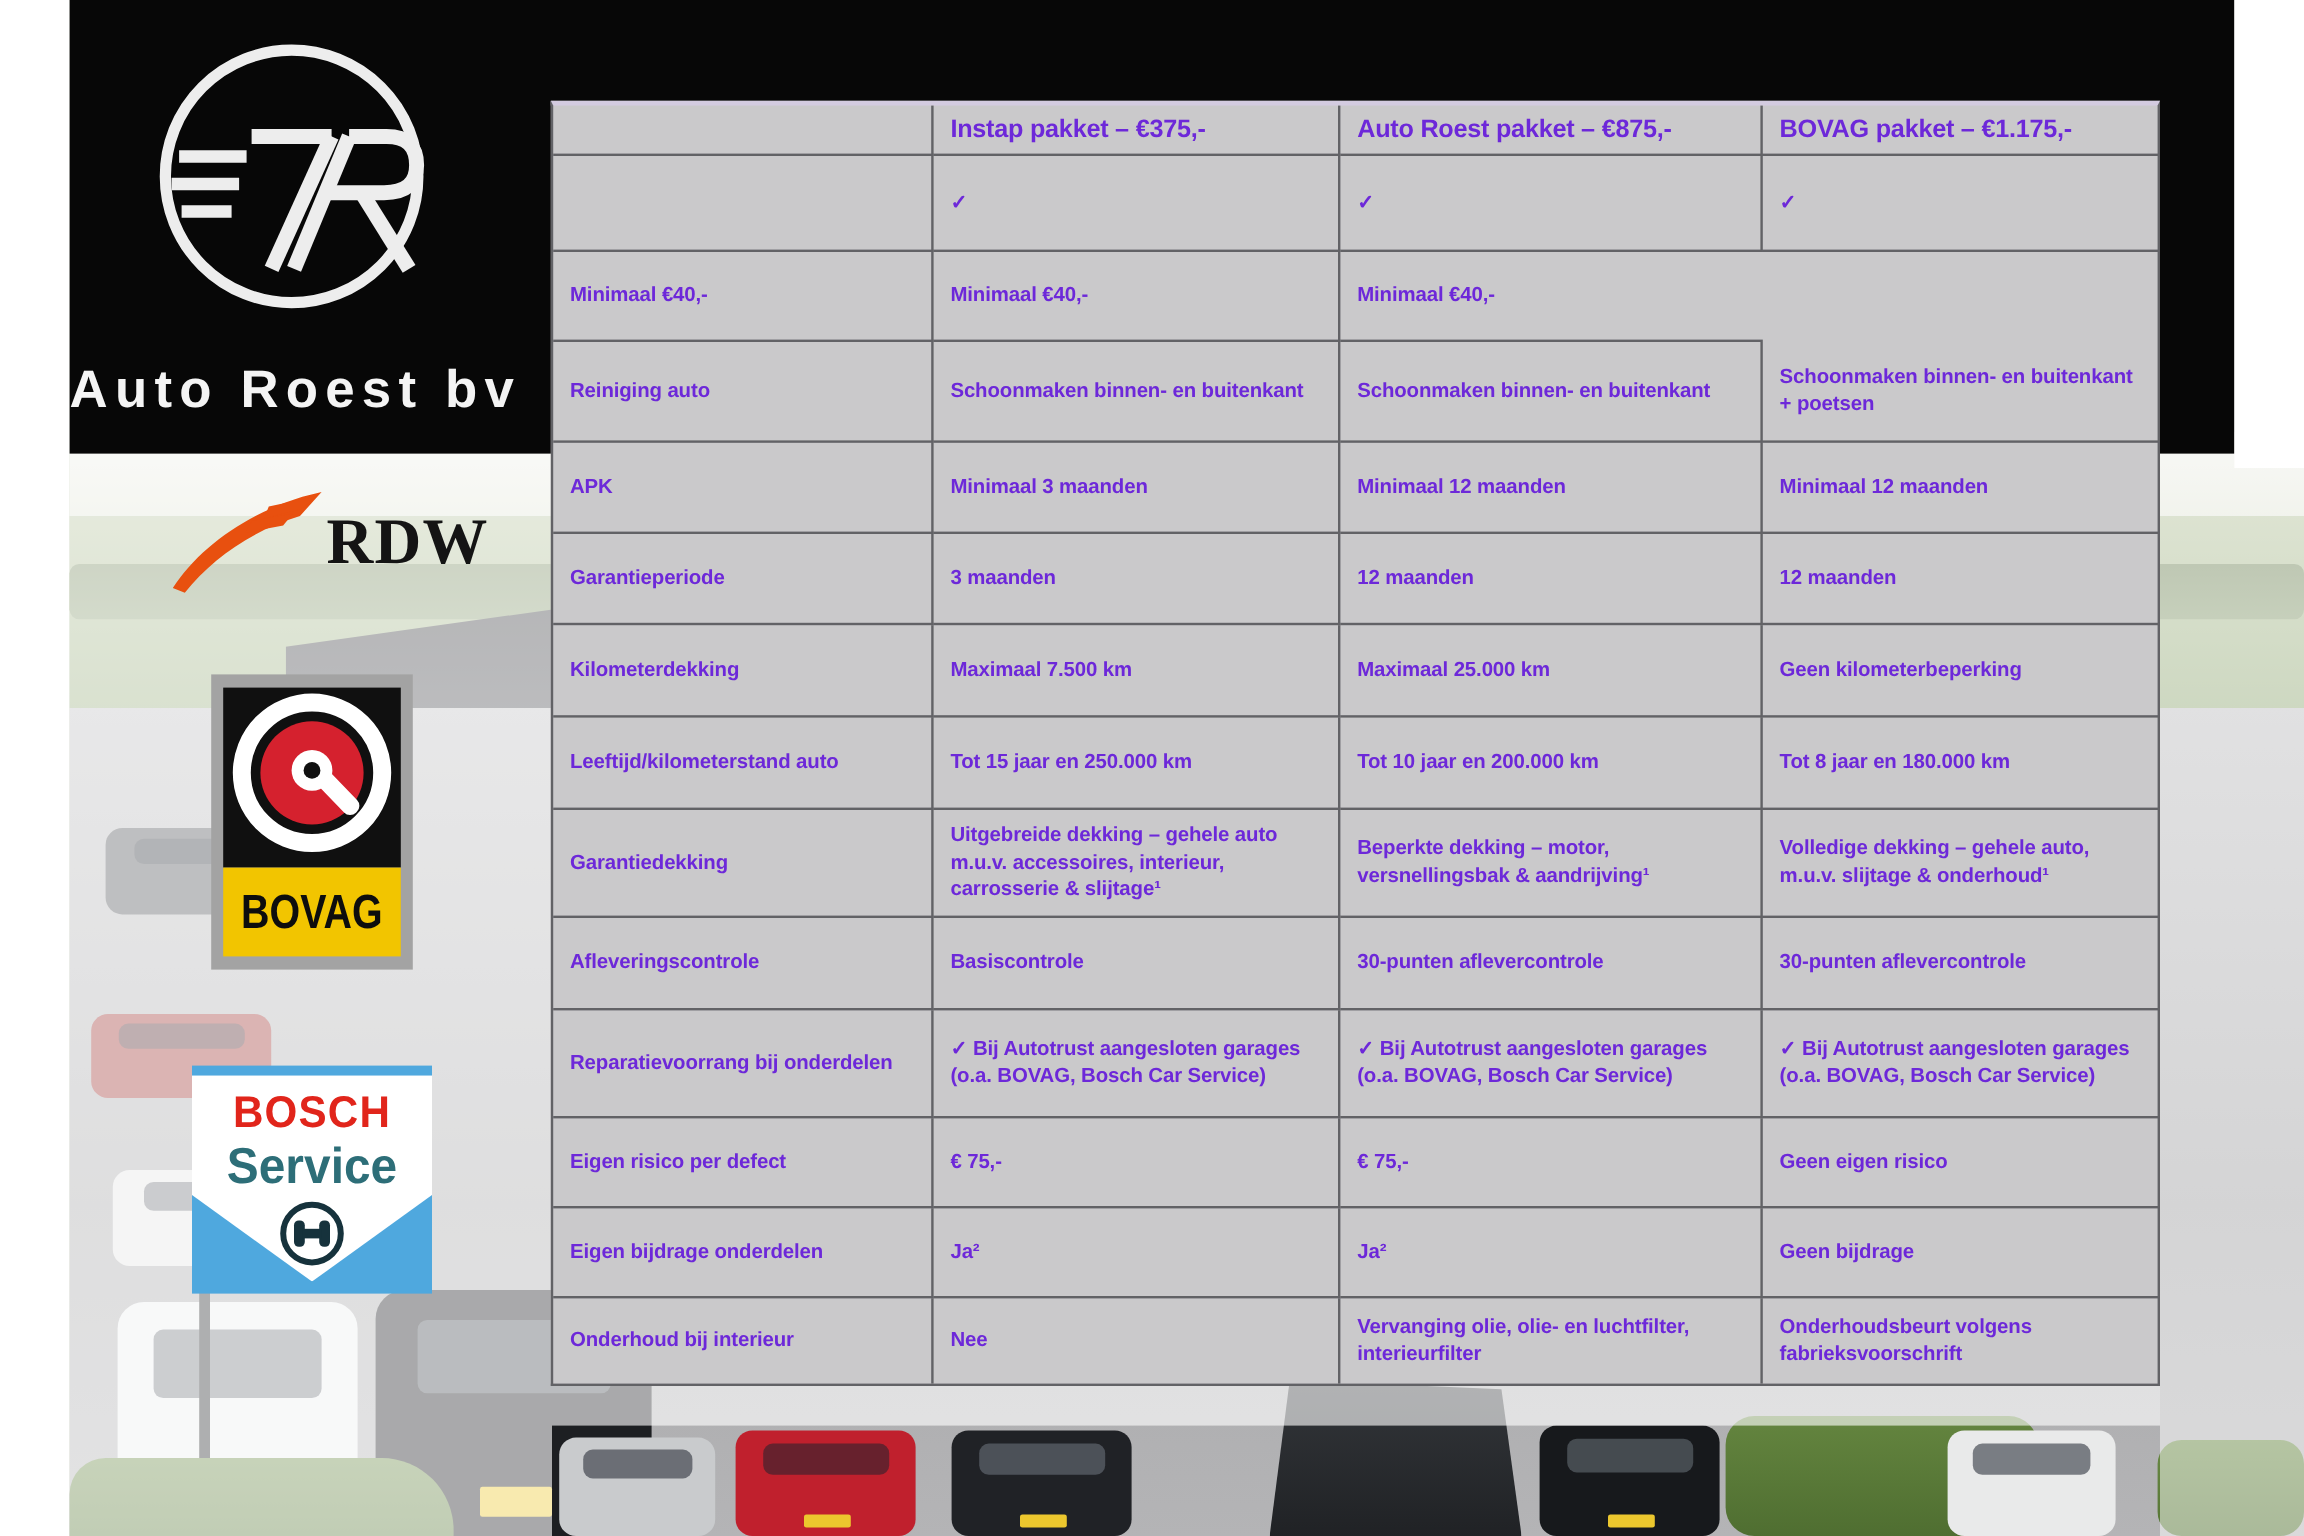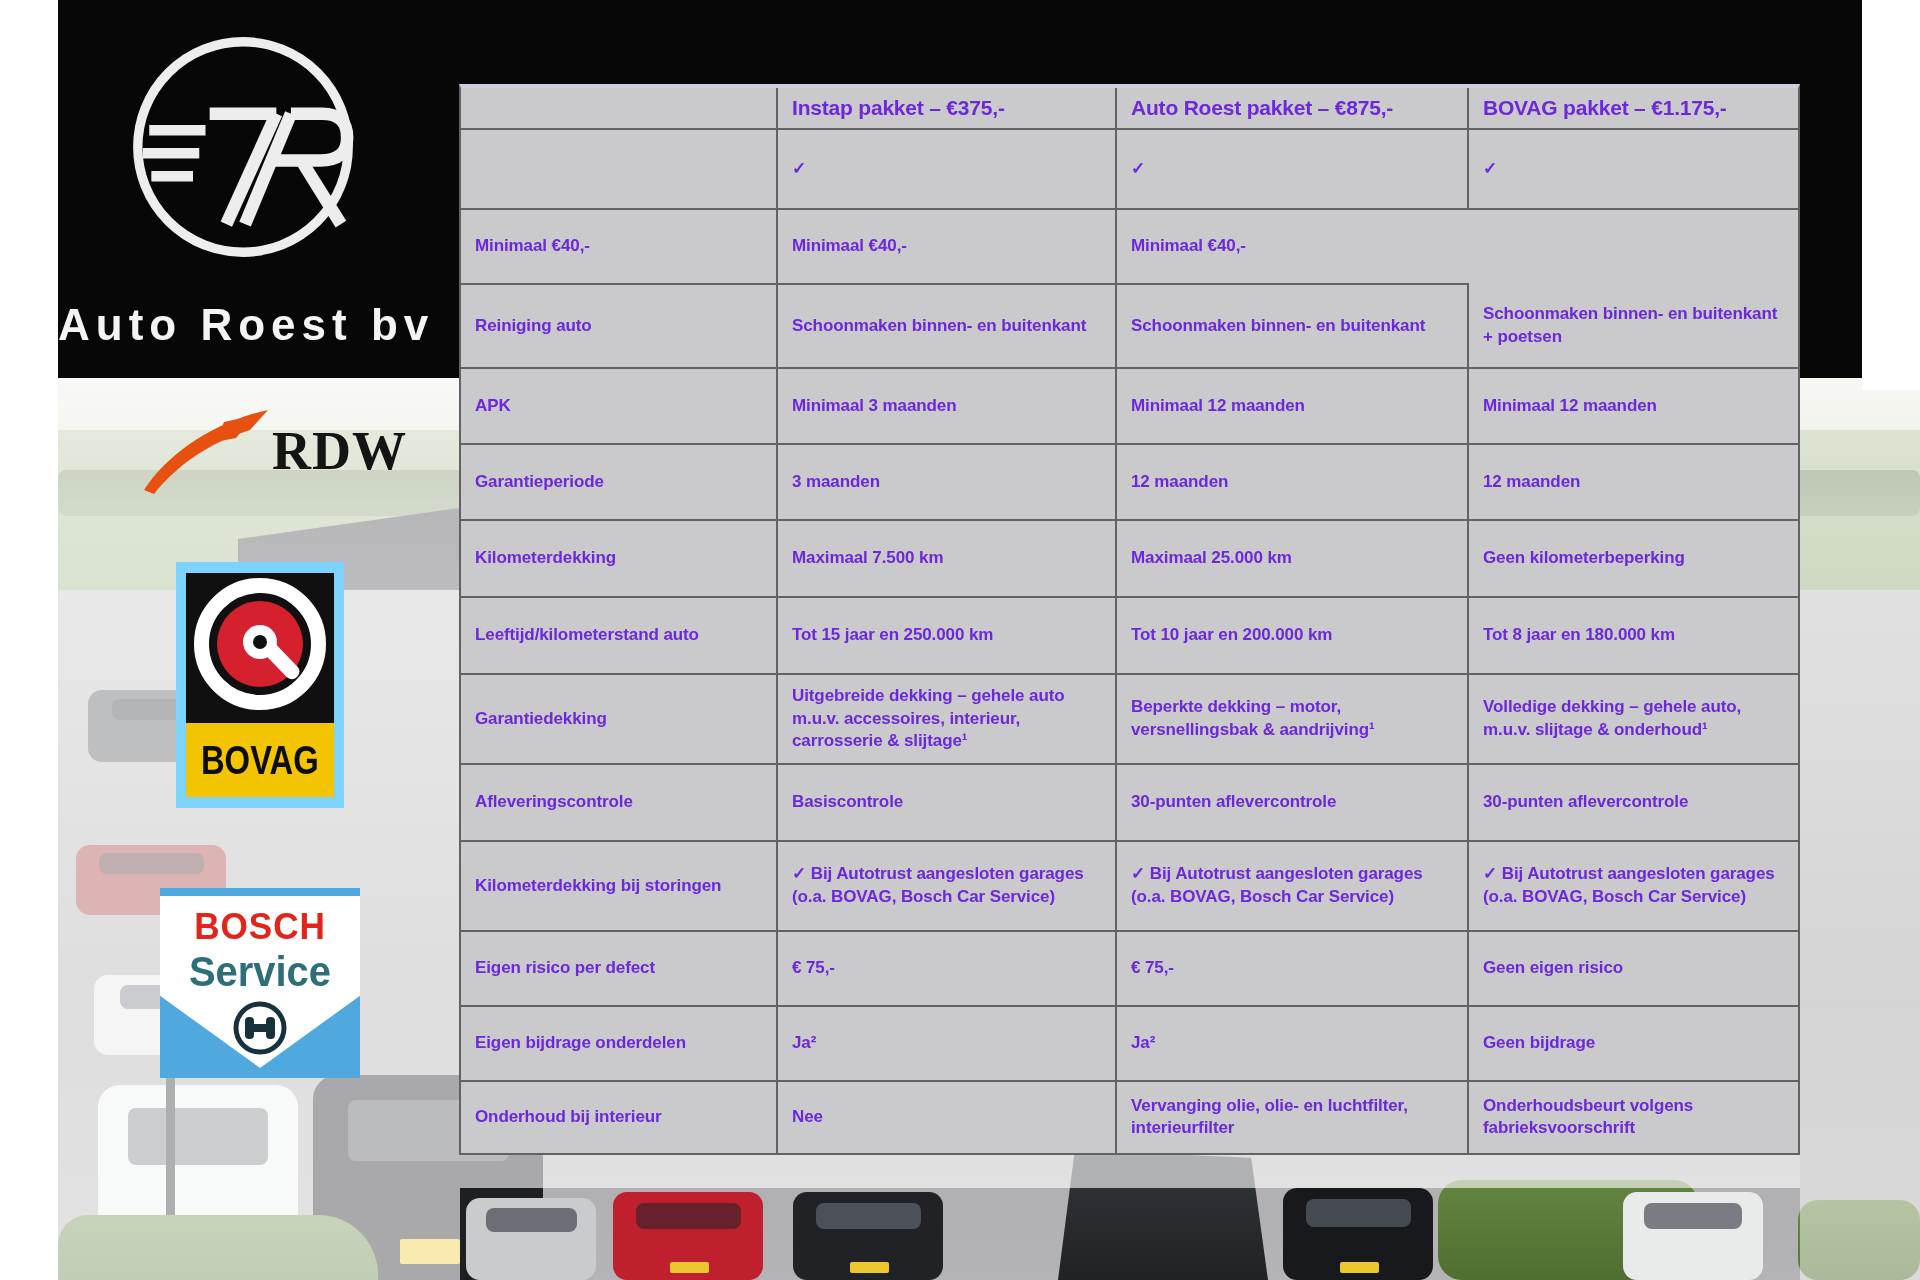--- a/index.html
+++ b/index.html
@@ -32,21 +32,21 @@
   .white-corner{position:absolute;left:1862px;top:0;width:58px;height:390px;background:#ffffff;}
   .brand{position:absolute;left:58px;top:0;width:420px;height:378px;}
   .brand svg{position:absolute;left:60px;top:22px;}
   .brand-name{position:absolute;left:0;top:300px;width:420px;text-align:left;color:#f4f4f4;
               font-size:44px;font-weight:bold;letter-spacing:6px;white-space:nowrap;}
 
   
   .rdw{position:absolute;left:140px;top:408px;width:300px;height:110px;}
   .rdw-text{position:absolute;left:132px;top:12px;font-family:"Liberation Serif",serif;font-weight:600;
             font-size:54px;color:#141414;letter-spacing:1px;}
-  .bovag{position:absolute;left:176px;top:562px;width:168px;height:246px;background:#7dd3fc;padding:0;}
+  .bovag{position:absolute;left:176px;top:562px;width:168px;height:246px;background:#a3a3a3;padding:0;}
   .bovag-top{position:absolute;left:10px;top:11px;width:148px;height:150px;background:#101010;overflow:hidden;}
   .bovag-ring{position:absolute;left:8px;top:5px;width:132px;height:132px;border:15px solid #ffffff;border-radius:50%;box-sizing:border-box;}
   .bovag-red{position:absolute;left:31px;top:28px;width:86px;height:86px;background:#d5212e;border-radius:50%;}
   .bovag-rod{position:absolute;left:68px;top:62px;width:58px;height:15px;background:#ffffff;border-radius:7px;transform:rotate(46deg);transform-origin:10px 7px;}
   .bovag-hub{position:absolute;left:57px;top:52px;width:34px;height:34px;background:#ffffff;border-radius:50%;}
   .bovag-dot{position:absolute;left:67px;top:62px;width:14px;height:14px;background:#101010;border-radius:50%;}
   .bovag-bottom{position:absolute;left:10px;top:161px;width:148px;height:74px;background:#f2c500;display:flex;align-items:center;justify-content:center;}
   .bovag-bottom span{font-size:40px;font-weight:bold;color:#0d0d0d;transform:scaleX(.82);letter-spacing:0;}
 
   .bosch{position:absolute;left:160px;top:888px;width:200px;height:190px;background:#4fa8de;overflow:hidden;}
@@ -237,21 +237,21 @@
     <div class="cell">Beperkte dekking – motor, versnellingsbak &amp; aandrijving¹</div>
     <div class="cell">Volledige dekking – gehele auto, m.u.v. slijtage &amp; onderhoud¹</div>
   </div>
   <div class="row" style="min-height:77px">
     <div class="cell">Afleveringscontrole</div>
     <div class="cell">Basiscontrole</div>
     <div class="cell">30-punten aflevercontrole</div>
     <div class="cell">30-punten aflevercontrole</div>
   </div>
   <div class="row" style="min-height:90px">
-    <div class="cell">Kilometerdekking bij storingen</div>
+    <div class="cell">Reparatievoorrang bij onderdelen</div>
     <div class="cell">✓ Bij Autotrust aangesloten garages (o.a. BOVAG, Bosch Car Service)</div>
     <div class="cell">✓ Bij Autotrust aangesloten garages (o.a. BOVAG, Bosch Car Service)</div>
     <div class="cell">✓ Bij Autotrust aangesloten garages (o.a. BOVAG, Bosch Car Service)</div>
   </div>
   <div class="row" style="min-height:75px">
     <div class="cell">Eigen risico per defect</div>
     <div class="cell">€ 75,-</div>
     <div class="cell">€ 75,-</div>
     <div class="cell">Geen eigen risico</div>
   </div>

